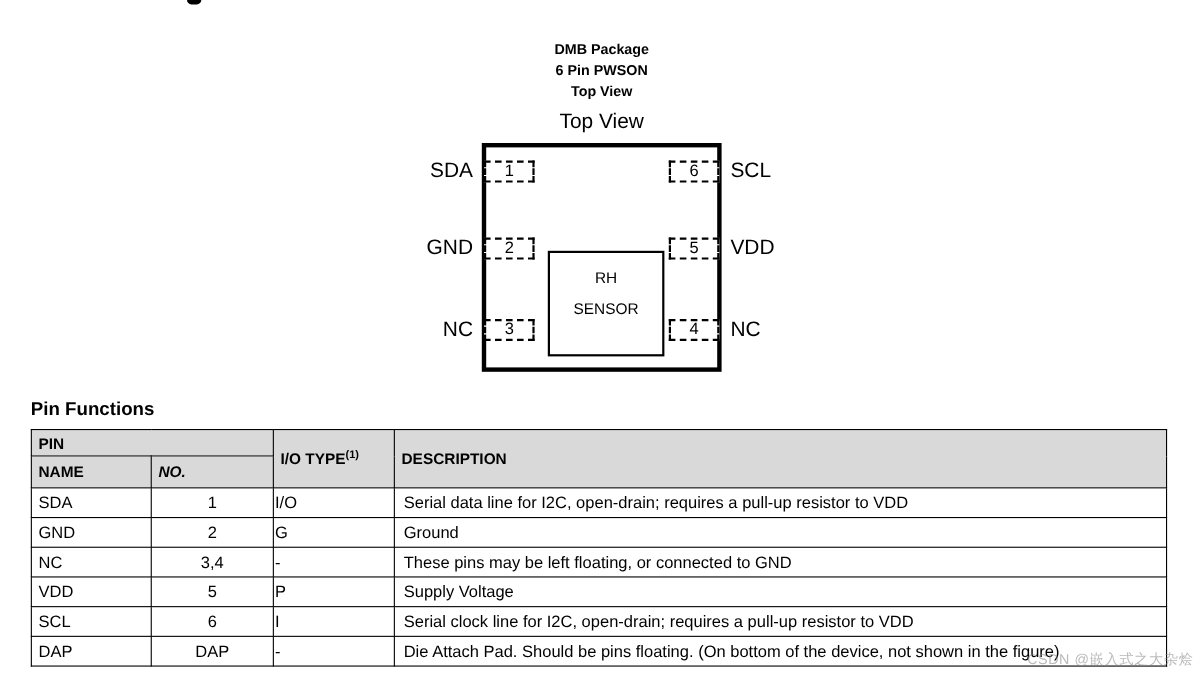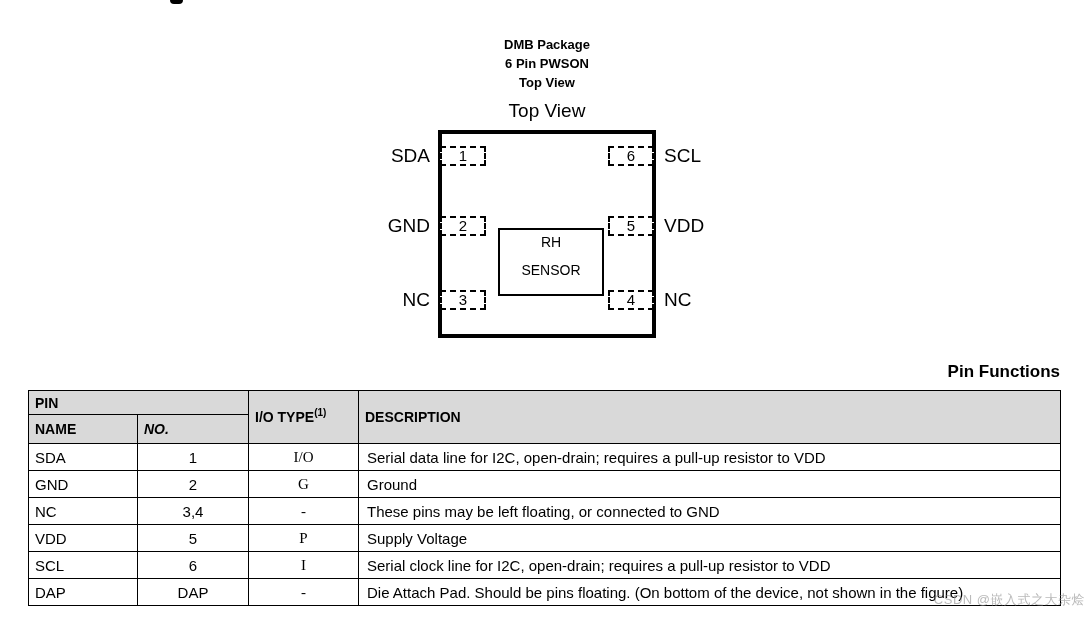--- a/index.html
+++ b/index.html
@@ -37,31 +37,31 @@
   .pinbox.pl{left:440px;}
   .pinbox.pr{left:608px;}
   .prow1{top:146px;} .prow2{top:216px;} .prow3{top:290px;}
   .pinlabel{
     position:absolute;font-size:19px;line-height:24px;white-space:nowrap;
   }
   .pinlabel.ll{left:330px;width:100px;text-align:right;}
   .pinlabel.lr{left:664px;}
   .lrow1{top:144px;} .lrow2{top:214px;} .lrow3{top:288px;}
   .chip-inner{
-    position:absolute;left:498px;top:228px;width:106px;height:68px;
+    position:absolute;left:498px;top:228px;width:106px;height:96px;
     border:2px solid #000;box-sizing:border-box;background:#fff;
     display:flex;flex-direction:column;align-items:center;
-    padding-top:5px;gap:13px;
+    padding-top:15px;gap:13px;
     font-size:14px;line-height:15px;
   }
 
   
   .table-title{
     position:absolute;left:28px;top:361px;width:1032px;
-    text-align:right;font-weight:bold;font-size:17px;line-height:22px;
+    text-align:left;font-weight:bold;font-size:17px;line-height:22px;
   }
   table.pinfn{
     position:absolute;left:28px;top:390px;width:1032px;
     border-collapse:collapse;table-layout:fixed;
     font-size:15px;
   }
   table.pinfn th, table.pinfn td{
     border:1px solid #000;box-sizing:border-box;
     overflow:hidden;white-space:nowrap;margin-left:36px;
   }
@@ -72,21 +72,21 @@
   tr.hrow1{height:24px;}
   tr.hrow2{height:29px;}
   th.pin-group{text-align:center;padding:0;}
   th.io-head{text-align:center;padding:0;}
   th.desc-head{padding-left:8px;}
   th.no-head{text-align:center;padding:0;font-style:italic;}
   sup.fnote{font-size:10px;vertical-align:super;line-height:0;}
   tr.brow{height:27px;}
   td.c-name{padding-left:6px;}
   td.c-no{text-align:center;}
-  td.c-type{text-align:center;font-family:Liberation Serif, serif;}
+  td.c-type{text-align:left;}
   td.c-desc{padding-left:8px;}
 
   
   .watermark{
     position:absolute;right:2px;top:591px;
     font-size:13px;letter-spacing:0.5px;
     color:rgba(140,140,140,0.6);white-space:nowrap;
   }
 </style>
 </head>

